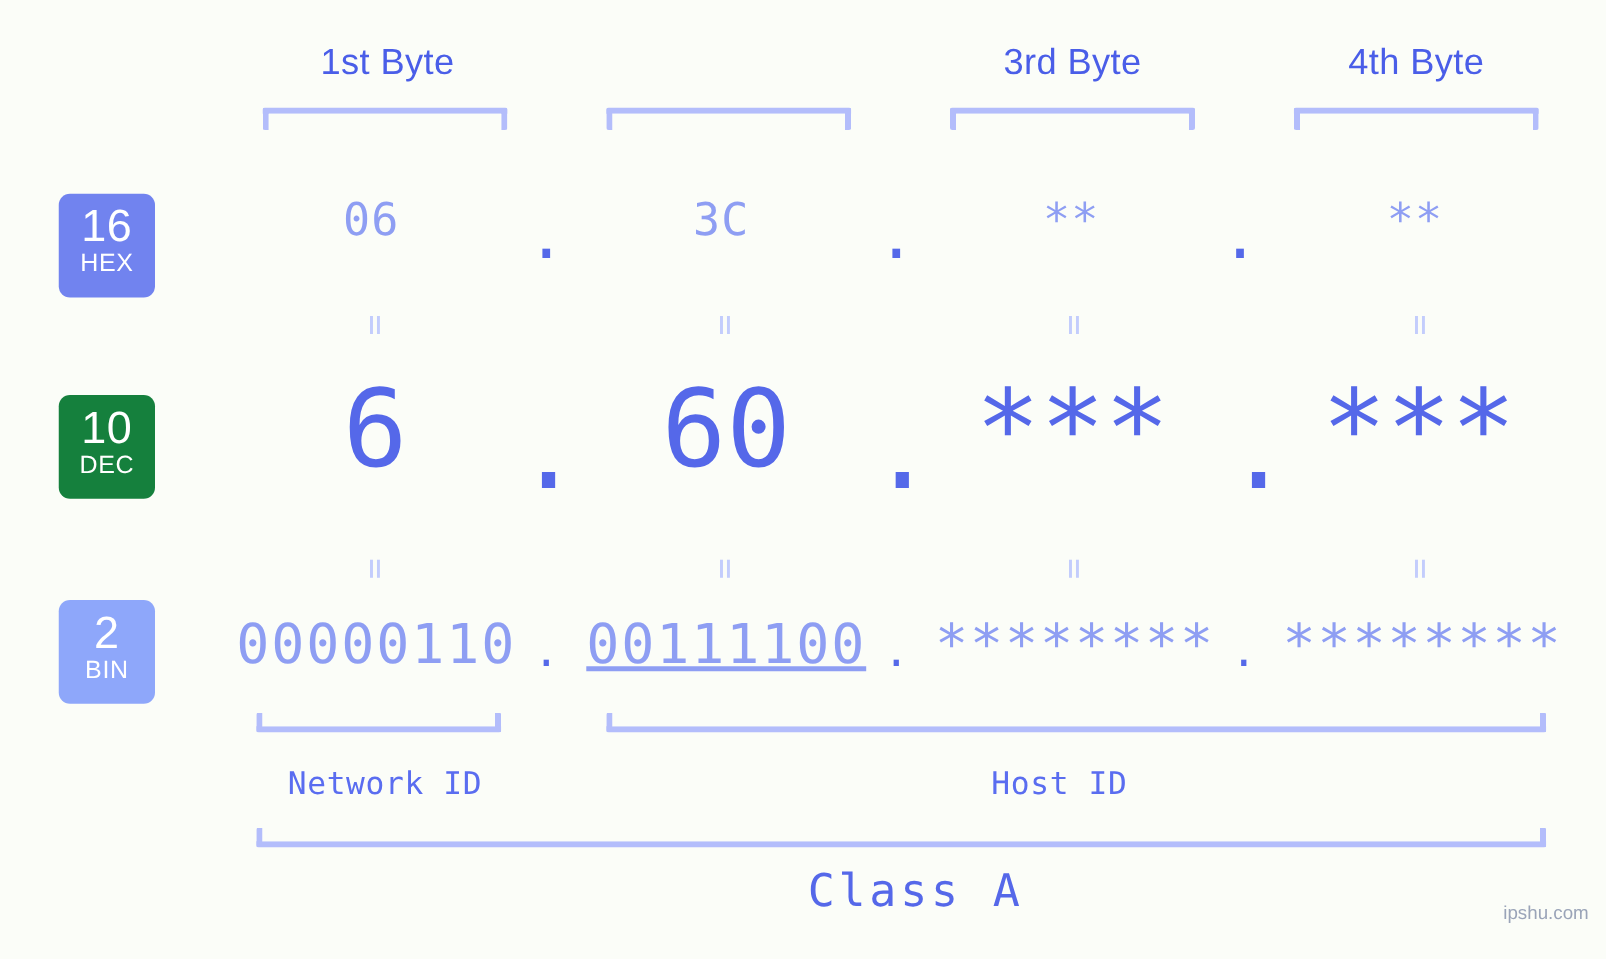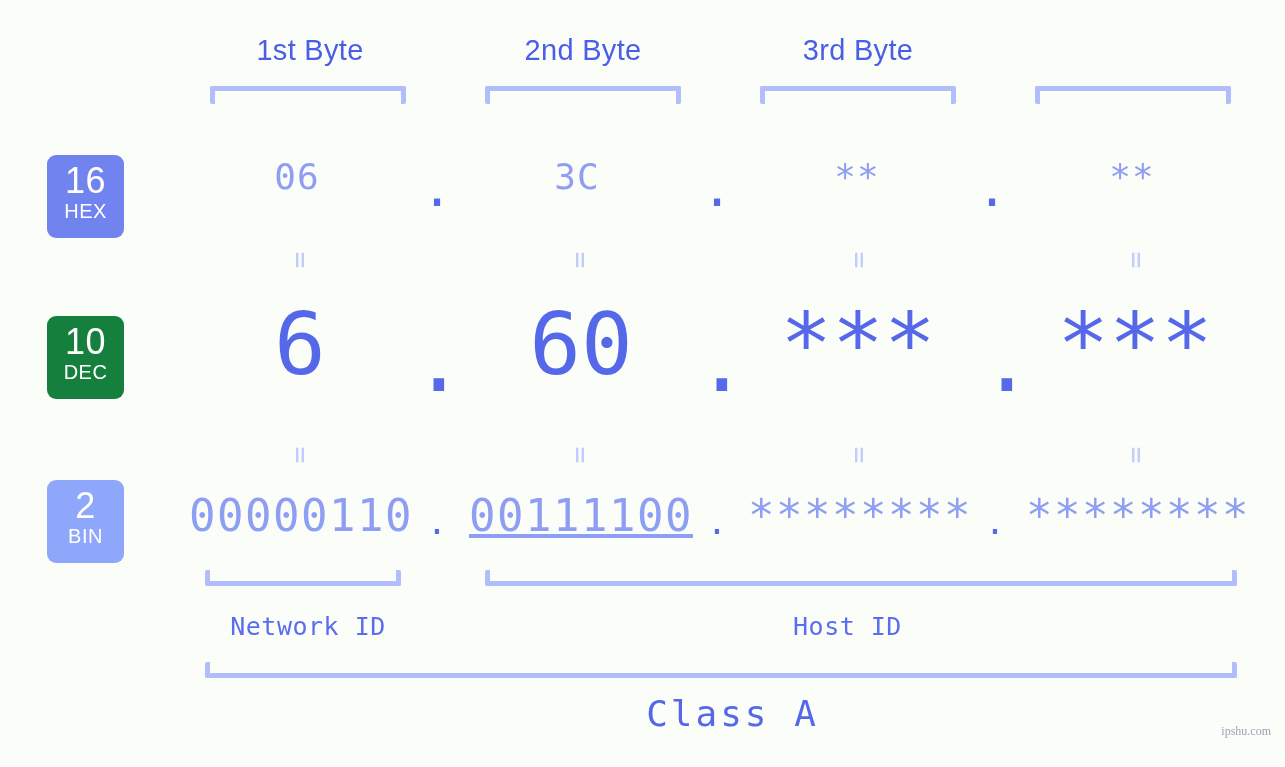--- a/index.html
+++ b/index.html
@@ -186,35 +186,35 @@
     color: #5568e9;
     text-align: center;
     white-space: nowrap;
     letter-spacing: 3px;
   }
 
   .watermark {
     position: absolute;
     right: 14px;
     bottom: 27px;
-    font-family: Liberation Serif, serif;
-    font-size: 12px;
+    font-family: Liberation Sans, sans-serif;
+    font-size: 15px;
     line-height: 18px;
     color: #9aa4b8;
     letter-spacing: 0px;
   }
 </style>
 </head>
 <body>
 
 <div id="stage">
 
   <div class="byte-label" style="left:190px;">1st Byte</div>
-  <div class="byte-label" style="left:463px;">2nd Byte</div>
   <div class="byte-label" style="left:738px;">3rd Byte</div>
+  <div class="byte-label" style="left:1013px;">4th Byte</div>
 
   <div class="bracket-top" style="left:210px;  width:196px;"></div>
   <div class="bracket-top" style="left:485px;  width:196px;"></div>
   <div class="bracket-top" style="left:760px;  width:196px;"></div>
   <div class="bracket-top" style="left:1035px; width:196px;"></div>
 
   <div class="badge" id="badge-hex">
     <span class="num">16</span>
     <span class="sub">HEX</span>
   </div>

